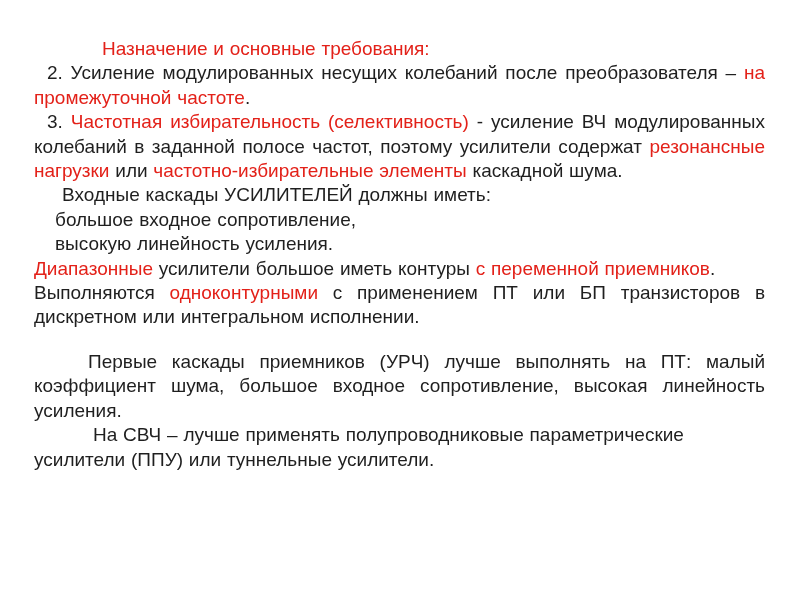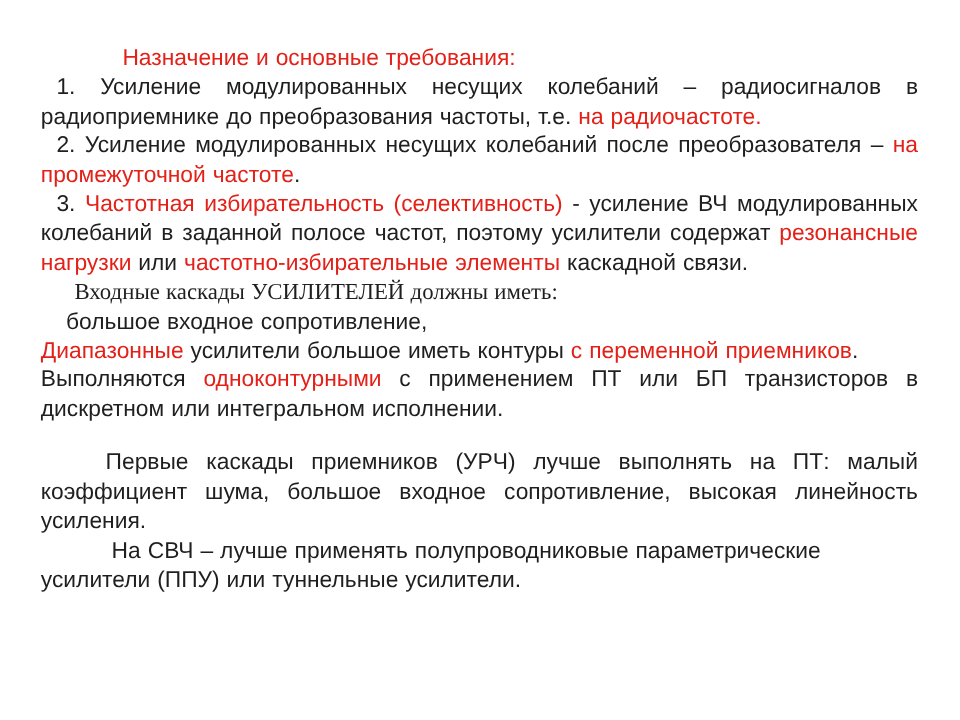--- a/index.html
+++ b/index.html
@@ -21,36 +21,36 @@
     margin: 0;
     font-size: 19px;
     line-height: 24.4px;
     color: #1f1f1f;
     text-align: left;
     word-spacing: 0.5px;
   }
   .para .red { color: #e32119; }
   .role-title        { text-indent: 68px; }
   .role-numbered     { text-indent: 13px; text-align: justify; }
-  .role-sub-head     { text-indent: 28px; font-family: Liberation Serif, serif; }
+  .role-sub-head     { text-indent: 28px; }
   .role-sub-item     { text-indent: 21px; }
   .role-flush        { }
   .role-flush-justify{ text-align: justify; }
   .role-tab-large    { text-indent: 54px; text-align: justify; margin-top: 20px; }
   .role-tab-xl       { text-indent: 59px; }
 </style>
 </head>
 <body>
 
 <div class="slide">
   <div id="text-block">
       <p class="para role-title"><span class="red">Назначение и основные требования:</span></p>
-      <p class="para role-numbered"><span>1. Усиление модулированных несущих колебаний – радиосигналов в радиоприемнике до преобразования частоты, т.е. </span><span class="red">на радиочастоте.</span></p>
       <p class="para role-numbered"><span>2. Усиление модулированных несущих колебаний после преобразователя – </span><span class="red">на промежуточной частоте</span><span>.</span></p>
-      <p class="para role-numbered"><span>3. </span><span class="red">Частотная избирательность (селективность)</span><span> - усиление ВЧ модулированных колебаний в заданной полосе частот, поэтому усилители содержат </span><span class="red">резонансные нагрузки</span><span> или </span><span class="red">частотно-избирательные элементы</span><span> каскадной связи.</span></p>
+      <p class="para role-numbered"><span>3. </span><span class="red">Частотная избирательность (селективность)</span><span> - усиление ВЧ модулированных колебаний в заданной полосе частот, поэтому усилители содержат </span><span class="red">резонансные нагрузки</span><span> или </span><span class="red">частотно-избирательные элементы</span><span> каскадной шума.</span></p>
       <p class="para role-sub-head"><span>Входные каскады УСИЛИТЕЛЕЙ должны иметь:</span></p>
       <p class="para role-sub-item"><span>большое входное сопротивление,</span></p>
+      <p class="para role-sub-item"><span>высокую линейность усиления.</span></p>
       <p class="para role-flush"><span class="red">Диапазонные</span><span> усилители большое иметь контуры </span><span class="red">с переменной приемников</span><span>.</span></p>
       <p class="para role-flush-justify"><span>Выполняются </span><span class="red">одноконтурными</span><span> с применением ПТ или БП транзисторов  в дискретном или интегральном исполнении.</span></p>
       <p class="para role-tab-large"><span>Первые каскады приемников (УРЧ) лучше выполнять на ПТ: малый коэффициент шума, большое входное сопротивление, высокая линейность усиления.</span></p>
       <p class="para role-tab-xl"><span>На СВЧ – лучше применять полупроводниковые параметрические усилители (ППУ)  или туннельные усилители.</span></p>
     </div>
 </div>
 
 </body></html>

